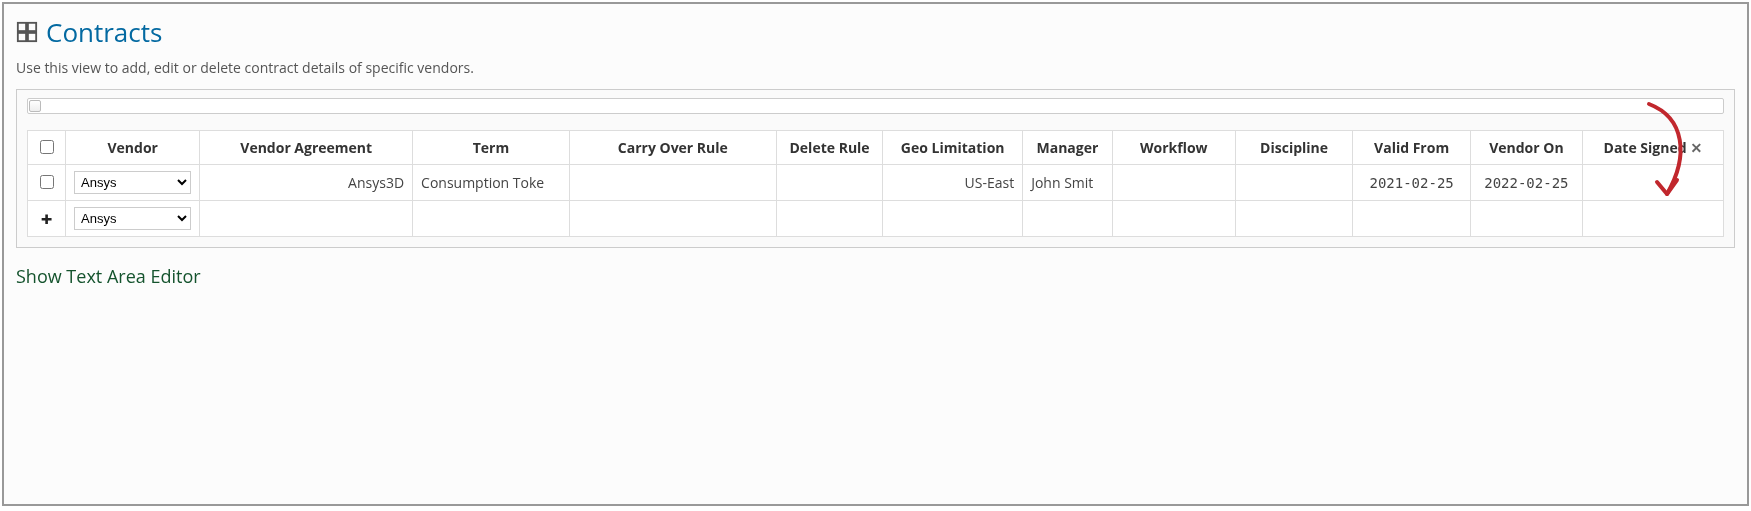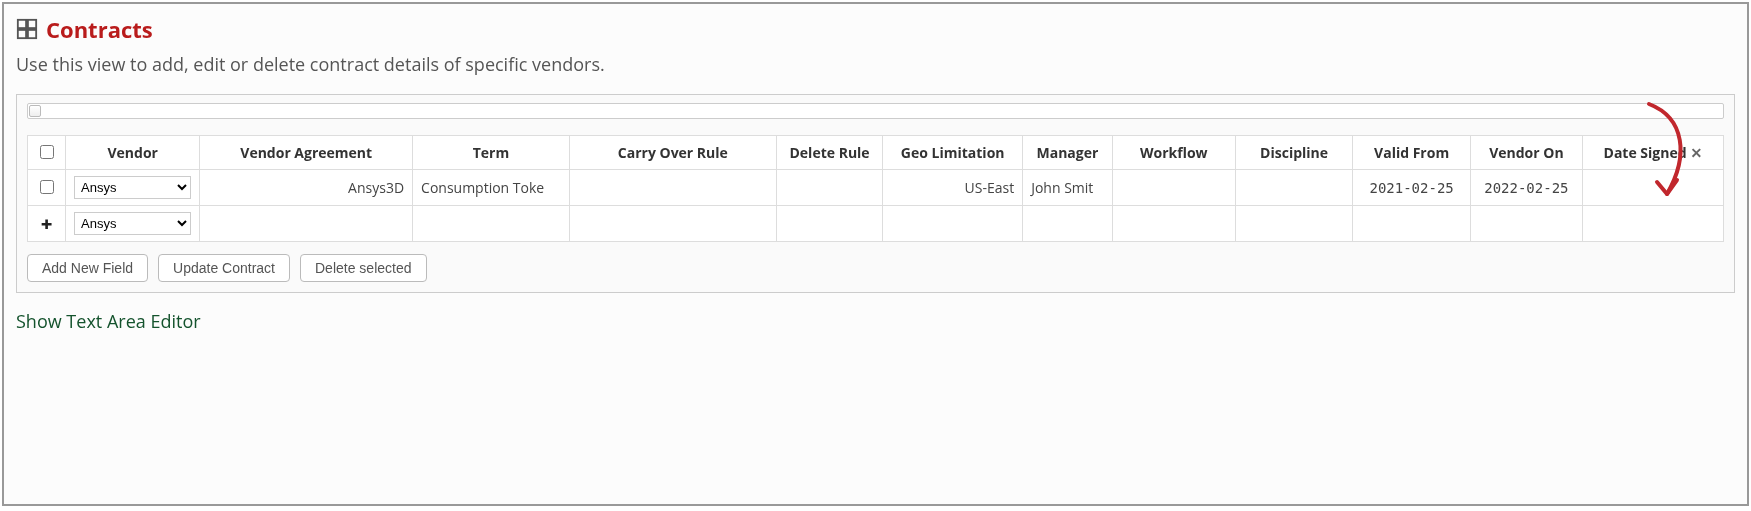--- a/index.html
+++ b/index.html
@@ -23,29 +23,29 @@
     display: flex;
     align-items: center;
     gap: 8px;
     margin-bottom: 6px;
   }
   .title-icon {
     width: 22px; height: 22px;
     display: inline-block;
   }
   h1.page-title {
-    font-size: 22px;
-    font-weight: 700;
+    font-size: 26px;
+    font-weight: 400;
     margin: 0;
-    color: #b91c1c;
+    color: #0369a1;
   }
   .subtitle {
-    font-size: 18px;
+    font-size: 14px;
     color: #555;
-    margin: 8px 0 18px 0;
+    margin: 8px 0 12px 0;
   }
   .panel {
     border: 1px solid #ccc;
     background: #fafafa;
     padding: 8px 10px 10px 10px;
   }
   .pager {
     font-size: 14px;
     color: #888;
     font-weight: 700;
@@ -270,25 +270,20 @@
           <td></td>
           <td></td>
           <td></td>
           <td></td>
           <td></td>
           <td></td>
         </tr>
       </tbody>
     </table>
 
-    <div class="btn-row">
-      <button class="action">Add New Field</button>
-      <button class="action">Update Contract</button>
-      <button class="action">Delete selected</button>
-    </div>
   </div>
 
   <span class="link-editor">Show Text Area Editor</span>
 
   <svg class="arrow-annot" viewBox="0 0 80 110">
     <path d="M 30 4 C 66 18 70 56 48 94" fill="none" stroke="#c1272d" stroke-width="4" stroke-linecap="round"></path>
     <path d="M 48 94 L 38 82 M 48 94 L 58 80" fill="none" stroke="#c1272d" stroke-width="4" stroke-linecap="round"></path>
   </svg>
 
 </div>

